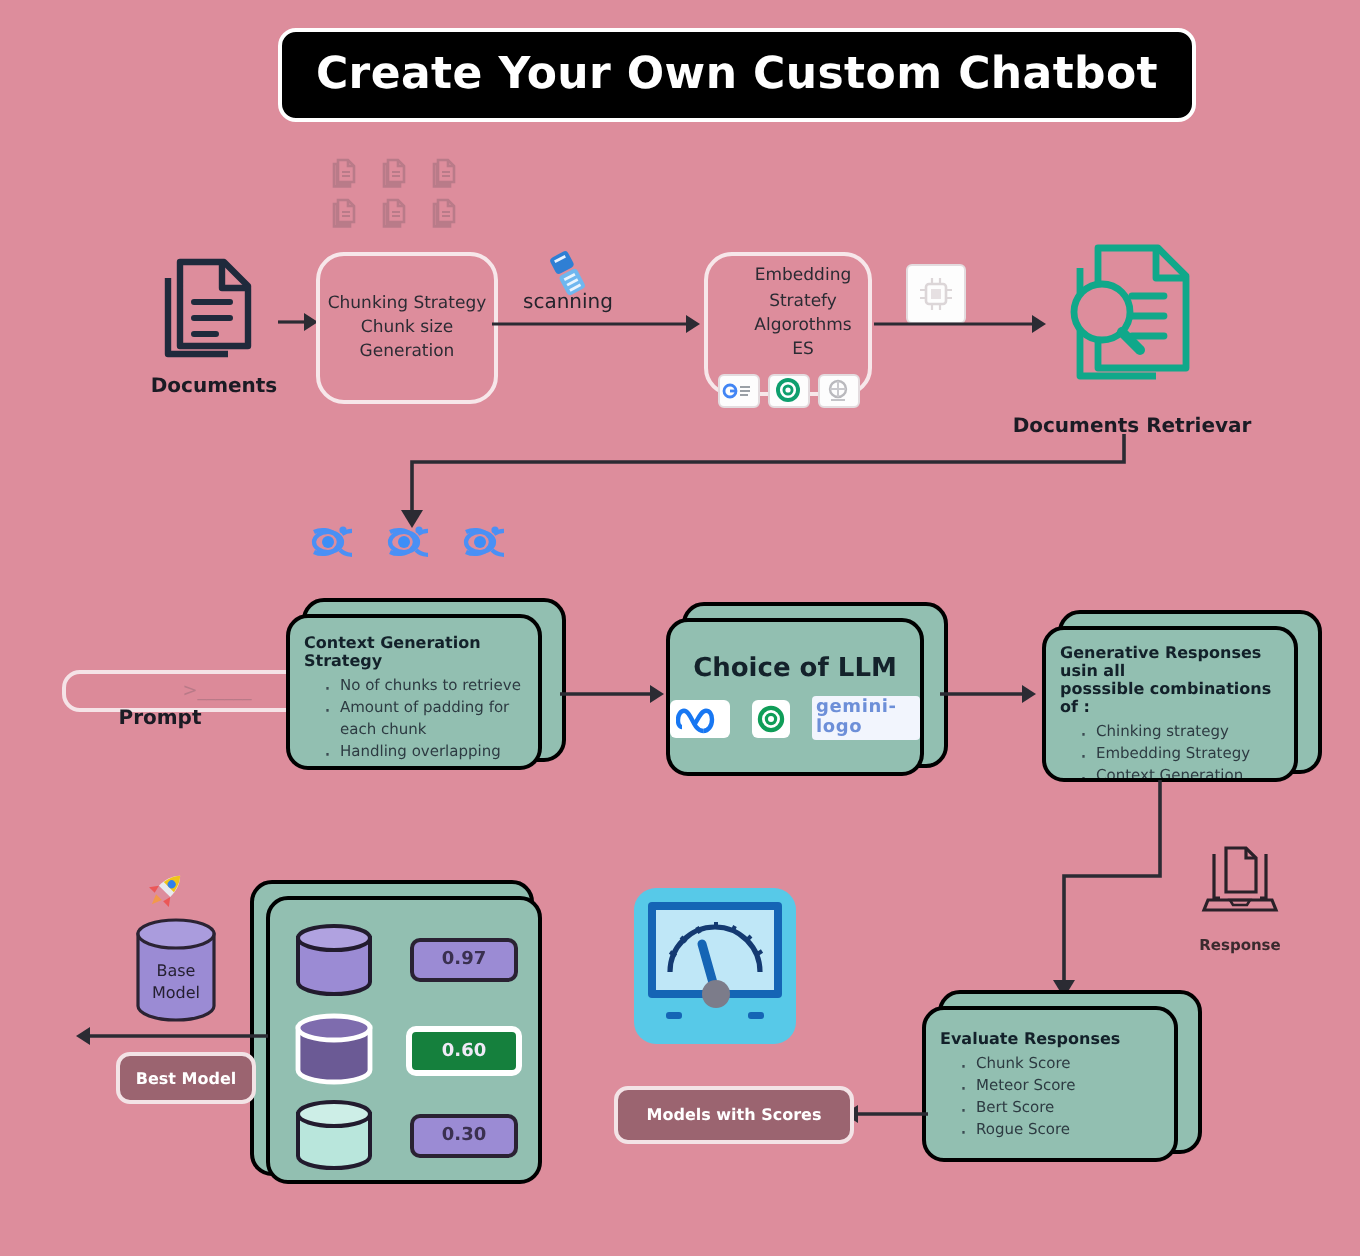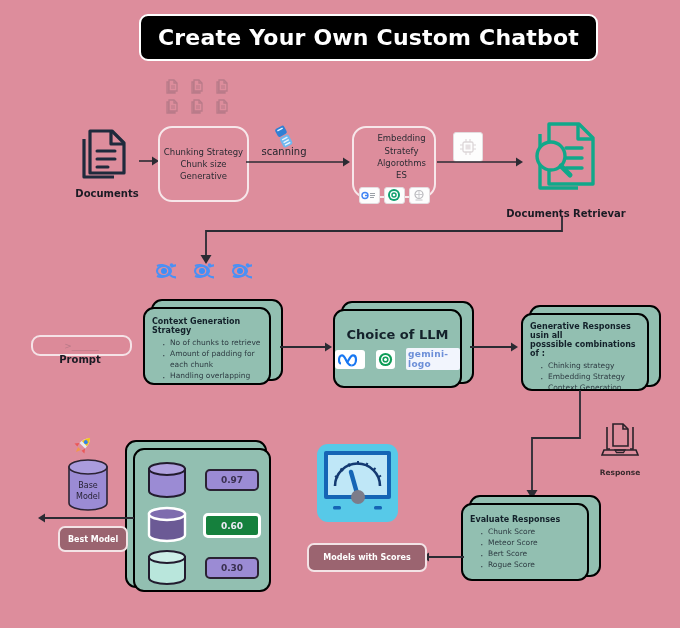--- a/index.html
+++ b/index.html
@@ -59,21 +59,21 @@
   
   .pill{
     border:2px solid #2a2233;border-radius:5px;
     display:flex;align-items:center;justify-content:center;
     color:#3a3050;font-size:9px;font-weight:bold;
   }
   .pill.hi{border:3px solid #ffffff;background:#15803d;color:#efeaf7;}
   
   .promptbox{
     border:2px solid #f5e3e7;border-radius:9px;background:#dc8a99;
-    display:flex;align-items:center;justify-content:center;
+    display:flex;align-items:center;justify-content:center;padding-left:27px;
   }
   .promptbox .cursor{
     font-size:9px;color:#b97a88;letter-spacing:0;
   }
   
   .chip{
     background:#fdfdfd;border:1px solid #e3dcdf;border-radius:3px;
     display:flex;align-items:center;justify-content:center;
   }
   svg{display:block;}
@@ -180,21 +180,21 @@
     <svg width="22" height="12" viewBox="0 0 22 12">
         <path d="M0 6h14" stroke="#2b2b33" stroke-width="1.6"></path>
         <path d="M13 1.5l7 4.5-7 4.5z" fill="#2b2b33"></path>
       </svg>
   </div>
 
   <div class="pinknode abs" style="left:158px;top:126px;width:87px;height:72px;">
     <div class="lines">
       <div>Chunking Strategy</div>
       <div>Chunk size</div>
-      <div>Generative</div>
+      <div>Generation</div>
     </div>
   </div>
 
   <div class="abs" style="left:271px;top:124px;width:26px;height:26px;">
     <svg width="26" height="26" viewBox="0 0 26 26">
       <g transform="rotate(-28 13 13)">
         <rect x="8" y="2" width="10" height="9" rx="2" fill="#2f7fd4"></rect>
         <rect x="8" y="12" width="10" height="11" rx="2" fill="#6fb7ef"></rect>
         <rect x="10" y="14" width="6" height="1.4" fill="#eaf4fd"></rect>
         <rect x="10" y="17" width="6" height="1.4" fill="#eaf4fd"></rect>

